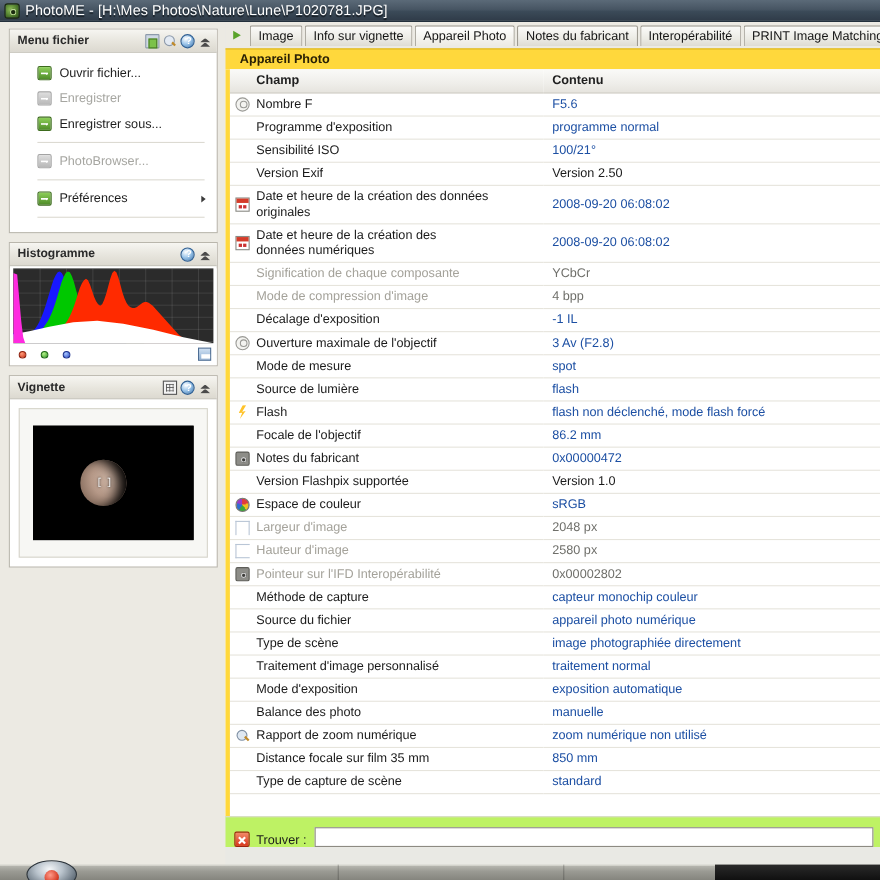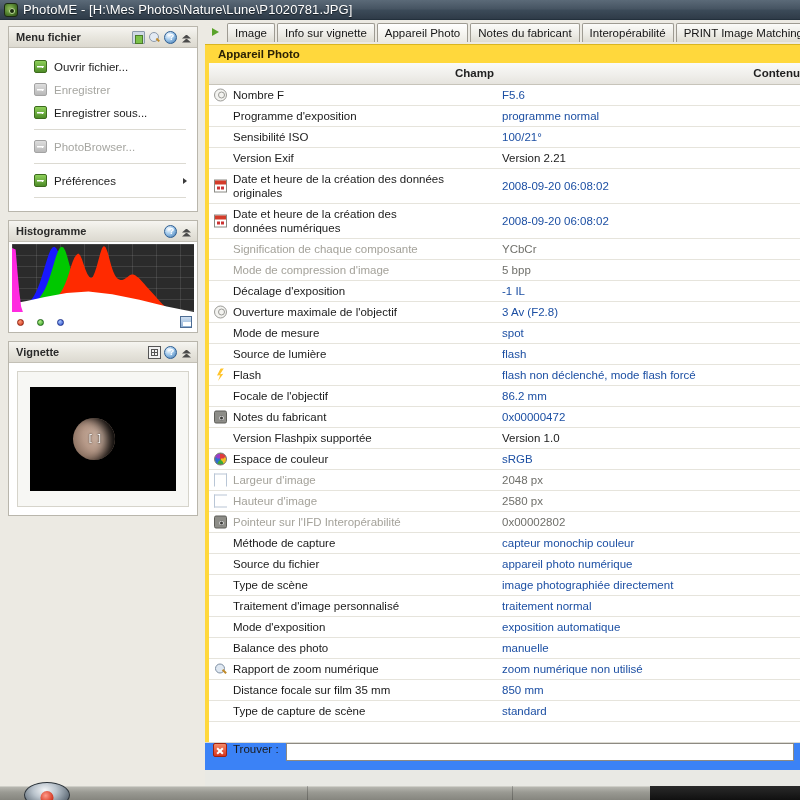--- a/index.html
+++ b/index.html
@@ -183,21 +183,21 @@
     display:flex; align-items:center; padding-left:13px;
     font-weight:bold; font-size:11.5px; color:#2b2205;
   }
 
   .table-wrap{
     position:absolute; left:0; top:43px; right:0; bottom:28px;
     background:#fff; border-left:4px solid #ffd83c; overflow:hidden;
   }
   table { width:100%; border-collapse:collapse; table-layout:fixed; }
   thead th {
-    height:21px; text-align:right; font-size:11.5px; font-weight:bold; color:#1f1f1f;
+    height:21px; text-align:left; font-size:11.5px; font-weight:bold; color:#1f1f1f;
     background: linear-gradient(to bottom,#fafaf8 0%,#efeeea 60%,#e6e4de 100%);
     border-bottom:1px solid #c7c4ba;
     padding-left:8px; white-space:nowrap;
   }
   thead th.c1 { width:285px; padding-left:24px; }
   tbody td {
     border-bottom:1px solid #e6e4dc;
     font-size:11.5px; color:#1a1a1a; vertical-align:middle;
     padding:3px 4px 3px 0; line-height:14px;
   }
@@ -238,21 +238,21 @@
   .g-height{ border:1.5px solid #b9c6d6; border-right:none; }
   .g-mag{ }
   .g-mag:before{content:""; position:absolute; left:1px;top:1px;width:8px;height:8px;
      border:1.5px solid #7e8fa3; border-radius:50%; background:#dfe8f2;}
   .g-mag:after{content:""; position:absolute; left:7.5px;top:8px;width:5px;height:1.6px;
      background:#c08a2a; transform:rotate(45deg);}
 
   
   .findbar{
     position:absolute; left:0; bottom:0; width:595px; height:28px;
-    background:#3b82f6; display:flex; align-items:flex-start; padding:0 6px 0 8px;
+    background:#bef264; display:flex; align-items:flex-end; padding:0 6px 0 8px;
     border-top:1px solid #dcdad2;
     margin-top:20px;
   }
   .close-x{
     width:14px;height:14px; flex:none; margin-right:6px; position:relative;
     background: linear-gradient(to bottom,#f28b6a,#d8341c);
     border:1px solid #9e2210; border-radius:2px;
   }
   .close-x:before,.close-x:after{
     content:""; position:absolute; left:2px; top:6px; width:8px;height:2px; background:#fff;
@@ -439,37 +439,37 @@
             <tr>
               <td class="field"><span>Programme d'exposition</span></td>
               <td class="value">programme normal</td>
             </tr>
             <tr>
               <td class="field"><span>Sensibilité ISO</span></td>
               <td class="value">100/21°</td>
             </tr>
             <tr class="black">
               <td class="field"><span>Version Exif</span></td>
-              <td class="value">Version 2.21</td>
+              <td class="value">Version 2.50</td>
             </tr>
             <tr>
               <td class="field"><span class="row-icon g-calendar"></span><span>Date et heure de la création des données originales</span></td>
               <td class="value">2008-09-20 06:08:02</td>
             </tr>
             <tr>
               <td class="field"><span class="row-icon g-calendar"></span><span style="display: inline-block; max-width: 200px;">Date et heure de la création des données numériques</span></td>
               <td class="value">2008-09-20 06:08:02</td>
             </tr>
             <tr class="dim">
               <td class="field"><span>Signification de chaque composante</span></td>
               <td class="value">YCbCr</td>
             </tr>
             <tr class="dim">
               <td class="field"><span>Mode de compression d'image</span></td>
-              <td class="value">5 bpp</td>
+              <td class="value">4 bpp</td>
             </tr>
             <tr>
               <td class="field"><span>Décalage d'exposition</span></td>
               <td class="value">-1 IL</td>
             </tr>
             <tr>
               <td class="field"><span class="row-icon g-aperture"></span><span>Ouverture maximale de l'objectif</span></td>
               <td class="value">3 Av (F2.8)</td>
             </tr>
             <tr>

